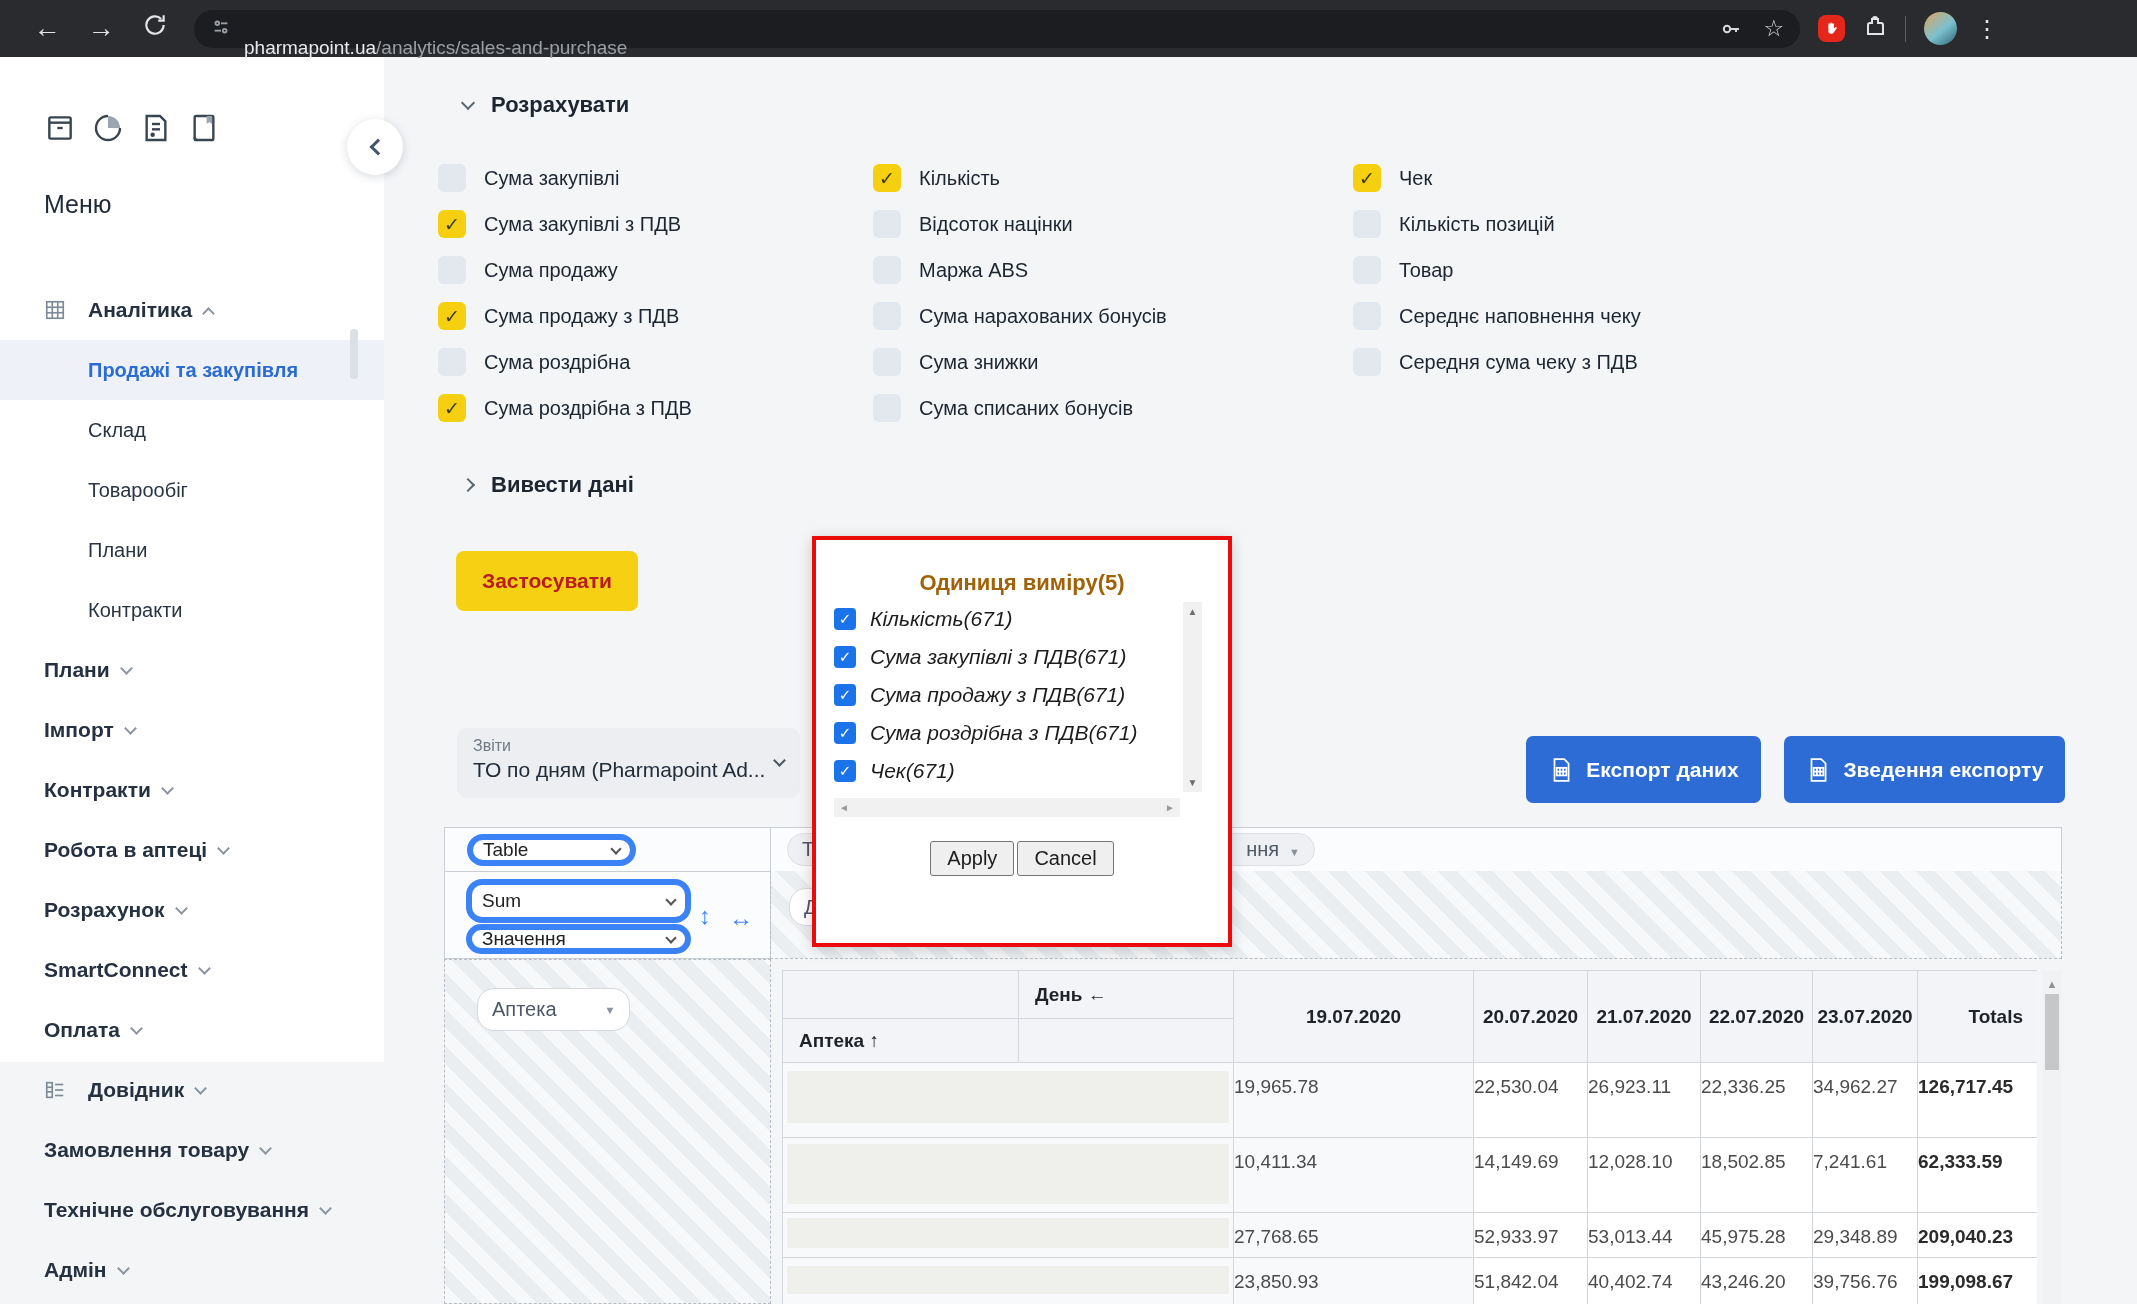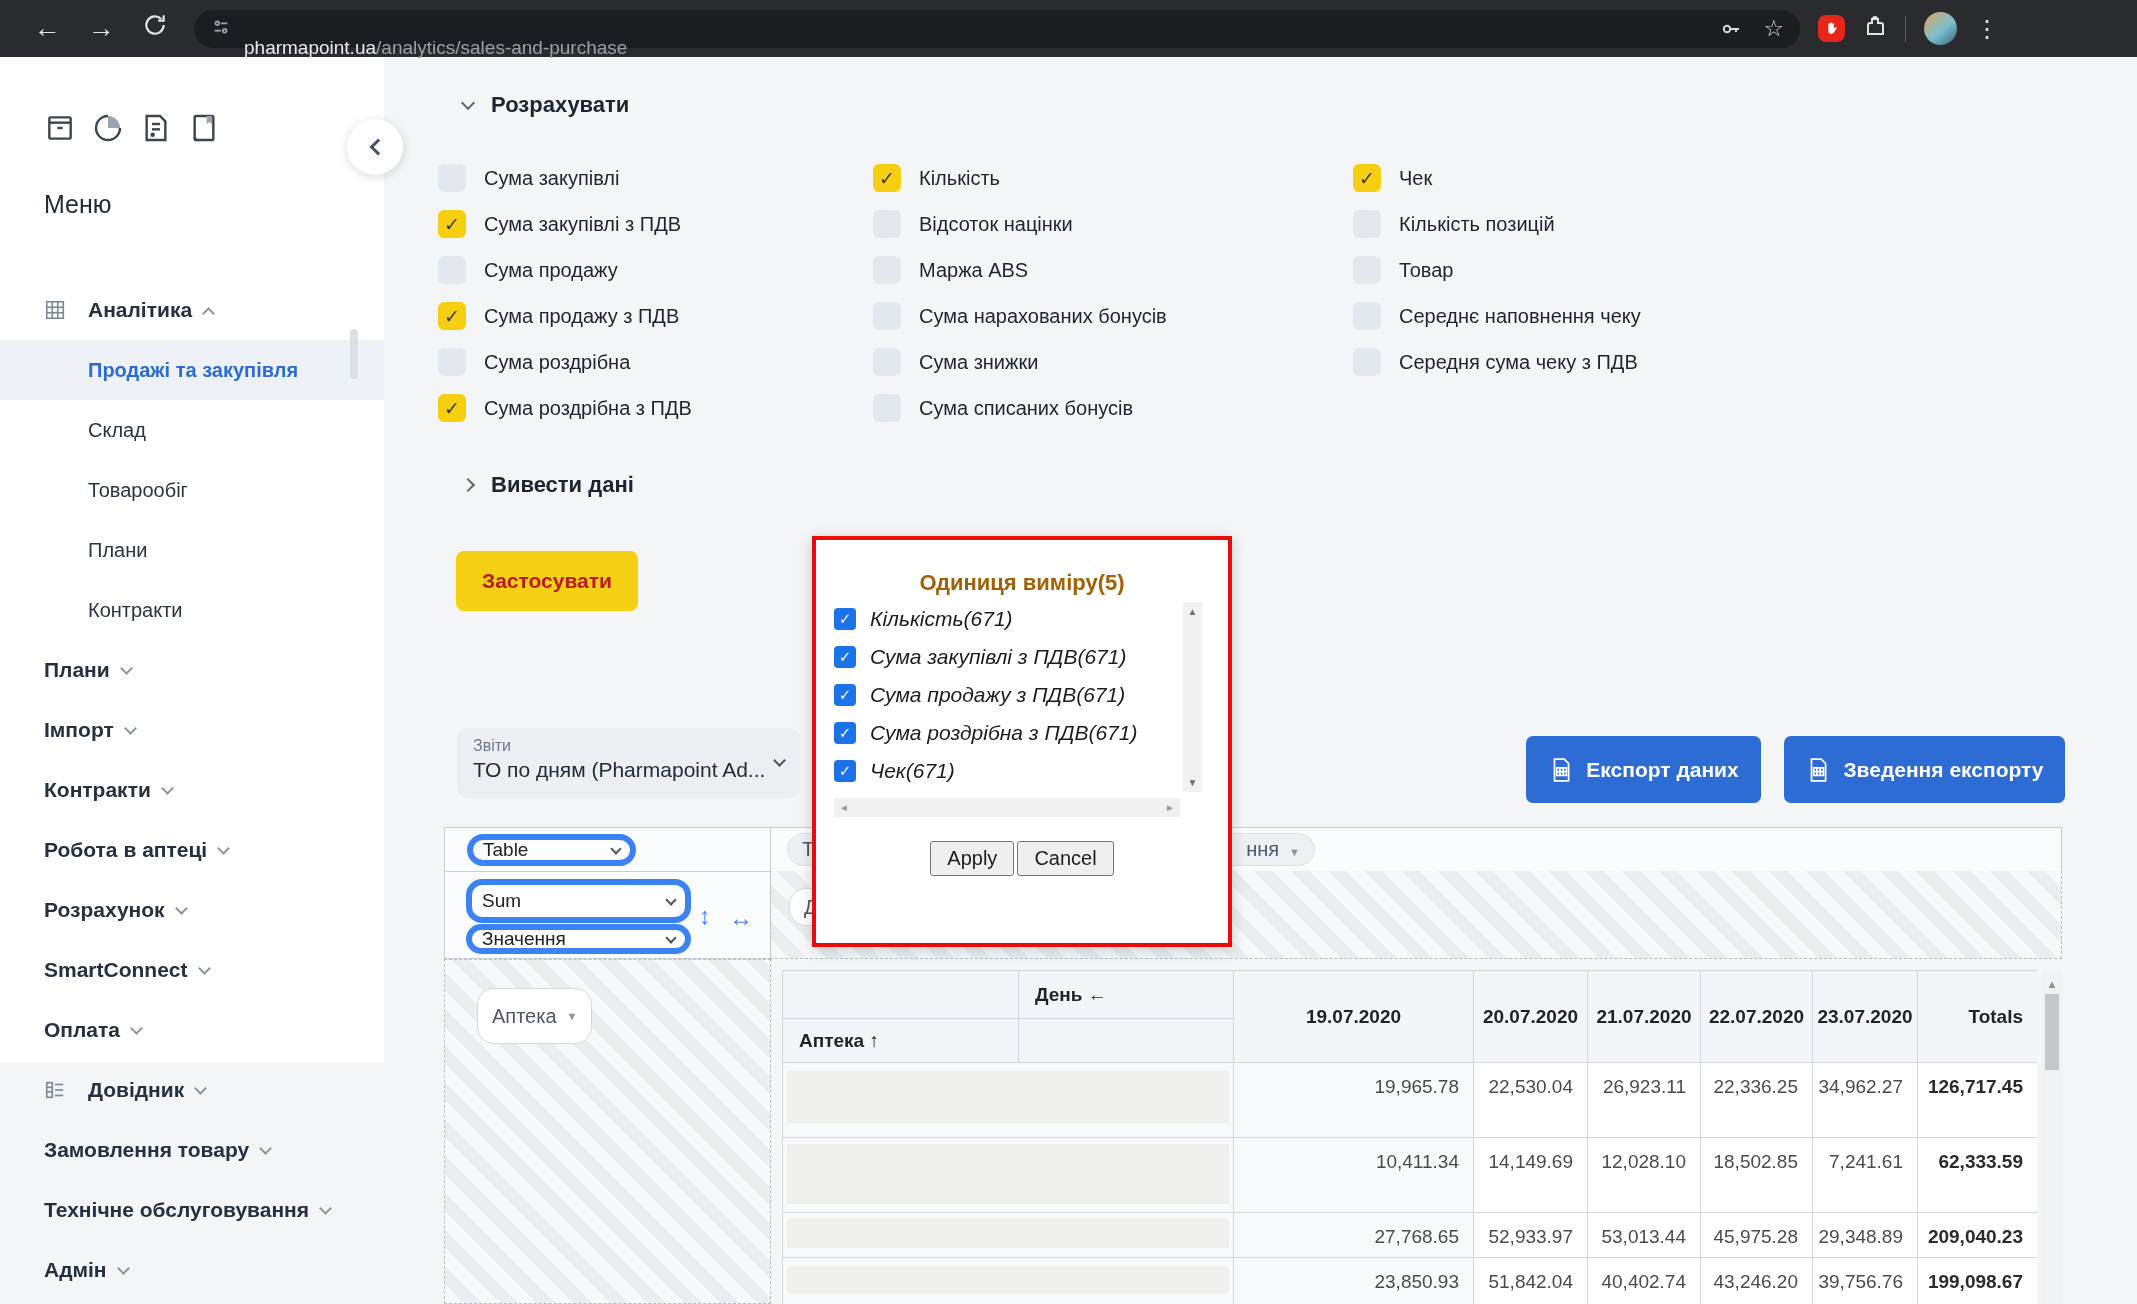--- a/index.html
+++ b/index.html
@@ -97,21 +97,21 @@
   th.hdr { background:#f2f4f8; font-size:19px; color:#1f2227; font-weight:bold; }
   th.axis { text-align:left; padding-left:16px; vertical-align:middle; }
   th.datecol { text-align:center; vertical-align:middle; }
   th.totcol { text-align:right; padding-right:14px; vertical-align:middle; }
   th.rowlab { background:#f8f9fb; vertical-align:top; }
   .redact { background:#efefeb; margin:0 4px; border-radius:2px; }
   .redact.r1 { height:52px; margin-top:8px; }
   .redact.r2 { height:60px; margin-top:6px; }
   .redact.r3 { height:30px; margin-top:5px; }
   .redact.r4 { height:28px; margin-top:8px; }
-  td.val { text-align:right; vertical-align:top; padding:13px 14px 0 0; font-size:19px; color:#4b4b4b; background:#fff; }
+  td.val { vertical-align:top; padding:13px 14px 0 0; font-size:19px; color:#4b4b4b; background:#fff; }
   td.val.c1 { background:#f8f9fa; }
   td.val.tot { font-weight:bold; color:#2b2b2b; }
   .vscroll { position:absolute; left:1658px; top:913px; width:20px; height:334px; background:#f1f2f4; }
   .vscroll .arr { text-align:center; color:#8f9194; font-size:11px; padding-top:8px; }
   .vscroll .thumb { position:absolute; left:3px; top:24px; width:14px; height:76px; background:#c5c7c9; }
 
   
   .modal { position:absolute; left:812px; top:536px; width:420px; height:411px; background:#fff;
     border:4px solid #ea0b0b; z-index:100; box-shadow:0 3px 14px rgba(0,0,0,.18); }
   .modal-title { text-align:center; margin-top:30px; font-size:22px; font-weight:bold; color:#a16207; }
@@ -442,21 +442,21 @@
     </div>
     <span class="arrows" style="left:254px; top:30px;">↕</span>
     <span class="arrows" style="left:284px; top:32px;">↔</span>
   </div>
   <div class="stripes dashed" style="position:absolute; left:386px; top:814px; width:1292px; height:88px; border-top:none;">
     <div class="pill" style="left:18px; top:17px; width:120px; height:38px;">
       <span>Д</span>
     </div>
   </div>
   <div class="stripes dashed" style="position:absolute; left:60px; top:902px; width:327px; height:345px;">
-    <div class="pill" style="left:32px; top:28px; height:56px;">
+    <div class="pill" style="left:32px; top:28px; height:43px;gap:38px;">
       <span>Аптека</span>
         <span class="tri">▼</span>
     </div>
   </div>
 
   <div class="tbl-wrap">
     <table class="pvt">
       <colgroup>
         <col style="width:236px">
           <col style="width:215px">

